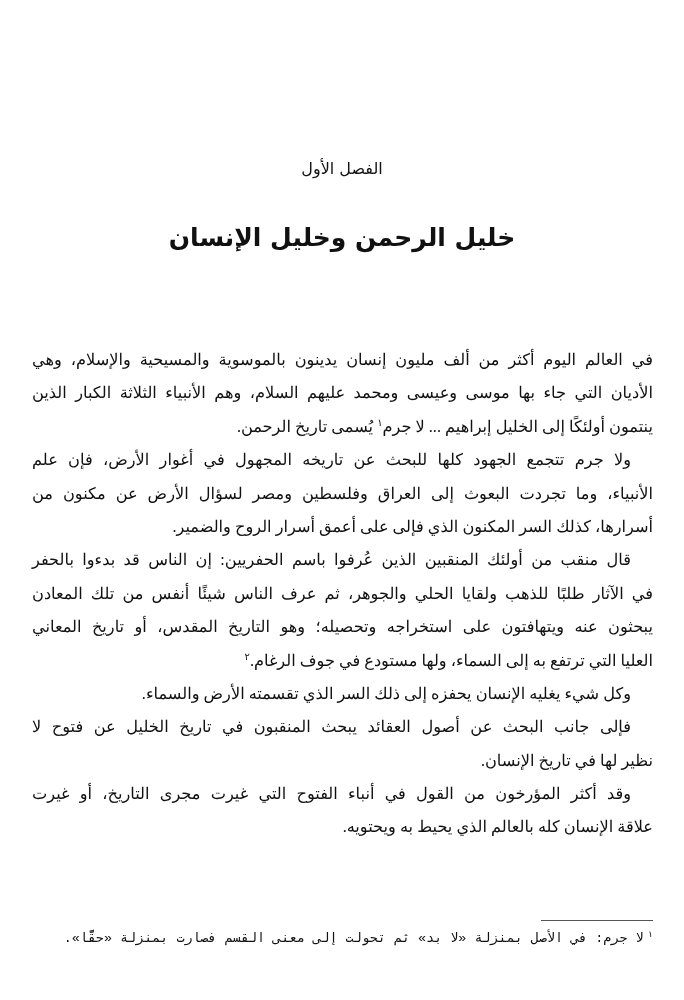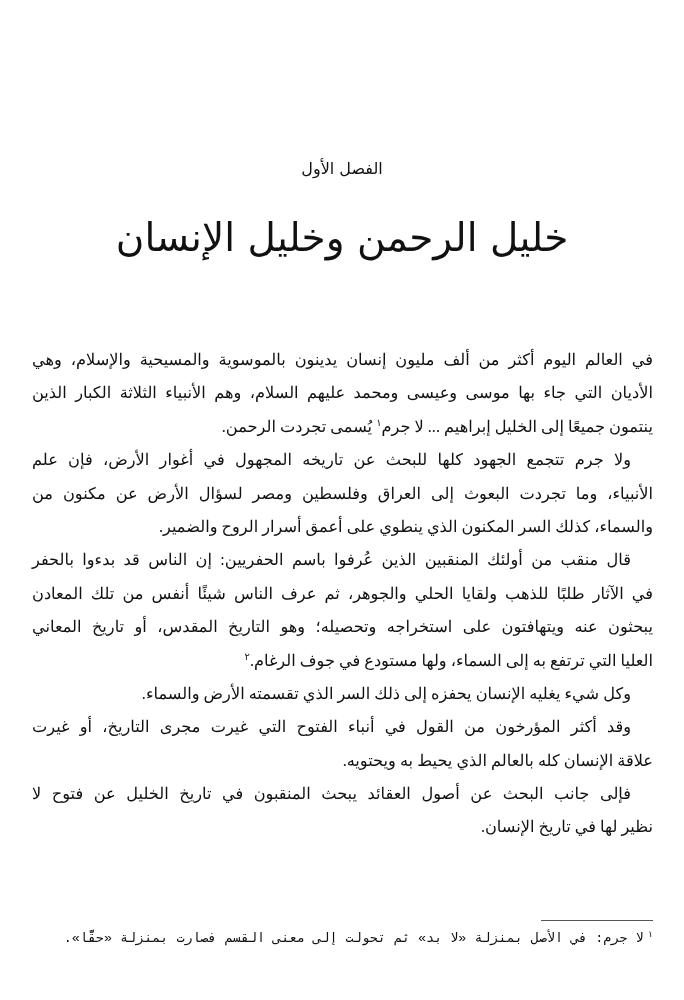--- a/index.html
+++ b/index.html
@@ -28,22 +28,22 @@
       text-align: center;
       font-size: 16px;
       line-height: 24px;
       direction: rtl;
     }
     .chapter-title {
       position: absolute;
       top: 216px;
       left: 0; right: 0;
       text-align: center;
-      font-size: 39px;
-      font-weight: normal;
+      font-size: 25px;
+      font-weight: bold;
       line-height: 44px;
       direction: rtl;
       margin: 0;
     }
     .body-text {
       position: absolute;
       top: 344px;
       right: 31px;
       width: 621px;
       direction: rtl;
@@ -107,48 +107,48 @@
 <div class="page">
 
   <div class="chapter-label">الفصل الأول</div>
   <h1 class="chapter-title">خليل الرحمن وخليل الإنسان</h1>
 
   <div class="body-text">
 
     <div class="paragraph">
       <div class="line justify">في العالم اليوم أكثر من ألف مليون إنسان يدينون بالموسوية والمسيحية والإسلام، وهي</div>
       <div class="line justify">الأديان التي جاء بها موسى وعيسى ومحمد عليهم السلام، وهم الأنبياء الثلاثة الكبار الذين</div>
-      <div class="line last"><span>ينتمون جميعًا إلى الخليل إبراهيم ... لا جرم</span><sup class="fn-ref">١</sup><span> يُسمى تجردت الرحمن.</span></div>
+      <div class="line last"><span>ينتمون أولئكًا إلى الخليل إبراهيم ... لا جرم</span><sup class="fn-ref">١</sup><span> يُسمى تاريخ الرحمن.</span></div>
     </div>
 
     <div class="paragraph">
       <div class="line justify indent">ولا جرم تتجمع الجهود كلها للبحث عن تاريخه المجهول في أغوار الأرض، فإن علم</div>
       <div class="line justify">الأنبياء، وما تجردت البعوث إلى العراق وفلسطين ومصر لسؤال الأرض عن مكنون من</div>
-      <div class="line last">والسماء، كذلك السر المكنون الذي ينطوي على أعمق أسرار الروح والضمير.</div>
+      <div class="line last">أسرارها، كذلك السر المكنون الذي فإلى على أعمق أسرار الروح والضمير.</div>
     </div>
 
     <div class="paragraph">
       <div class="line justify indent">قال منقب من أولئك المنقبين الذين عُرفوا باسم الحفريين: إن الناس قد بدءوا بالحفر</div>
       <div class="line justify">في الآثار طلبًا للذهب ولقايا الحلي والجوهر، ثم عرف الناس شيئًا أنفس من تلك المعادن</div>
       <div class="line justify">يبحثون عنه ويتهافتون على استخراجه وتحصيله؛ وهو التاريخ المقدس، أو تاريخ المعاني</div>
       <div class="line last"><span>العليا التي ترتفع به إلى السماء، ولها مستودع في جوف الرغام.</span><sup class="fn-ref">٢</sup><span></span></div>
     </div>
 
     <div class="paragraph">
       <div class="line last indent">وكل شيء يغليه الإنسان يحفزه إلى ذلك السر الذي تقسمته الأرض والسماء.</div>
     </div>
 
     <div class="paragraph">
-      <div class="line justify indent">وقد أكثر المؤرخون من القول في أنباء الفتوح التي غيرت مجرى التاريخ، أو غيرت</div>
-      <div class="line last">علاقة الإنسان كله بالعالم الذي يحيط به ويحتويه.</div>
+      <div class="line justify indent">فإلى جانب البحث عن أصول العقائد يبحث المنقبون في تاريخ الخليل عن فتوح لا</div>
+      <div class="line last">نظير لها في تاريخ الإنسان.</div>
     </div>
 
     <div class="paragraph">
-      <div class="line justify indent">فإلى جانب البحث عن أصول العقائد يبحث المنقبون في تاريخ الخليل عن فتوح لا</div>
-      <div class="line last">نظير لها في تاريخ الإنسان.</div>
+      <div class="line justify indent">وقد أكثر المؤرخون من القول في أنباء الفتوح التي غيرت مجرى التاريخ، أو غيرت</div>
+      <div class="line last">علاقة الإنسان كله بالعالم الذي يحيط به ويحتويه.</div>
     </div>
 
   </div>
 
   <div class="footnote-rule"></div>
 
   <div class="footnotes">
     <div class="footnote">
       <span class="fn-num">١</span><span>لا جرم: في الأصل بمنزلة «لا بد» ثم تحولت إلى معنى القسم فصارت بمنزلة «حقًّا».</span>
     </div>

